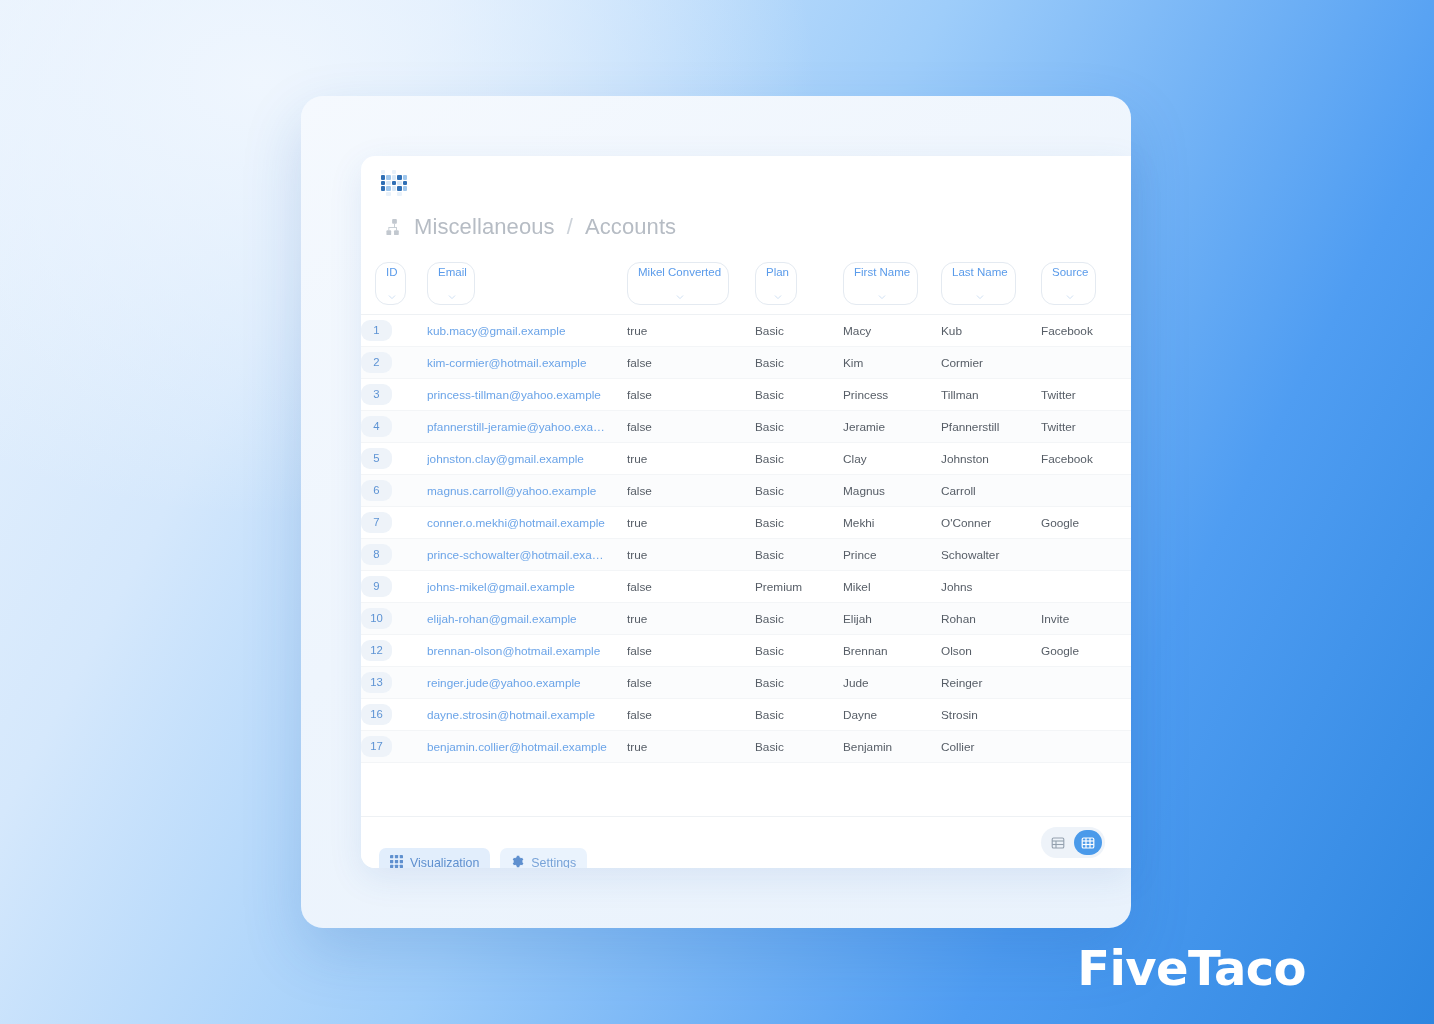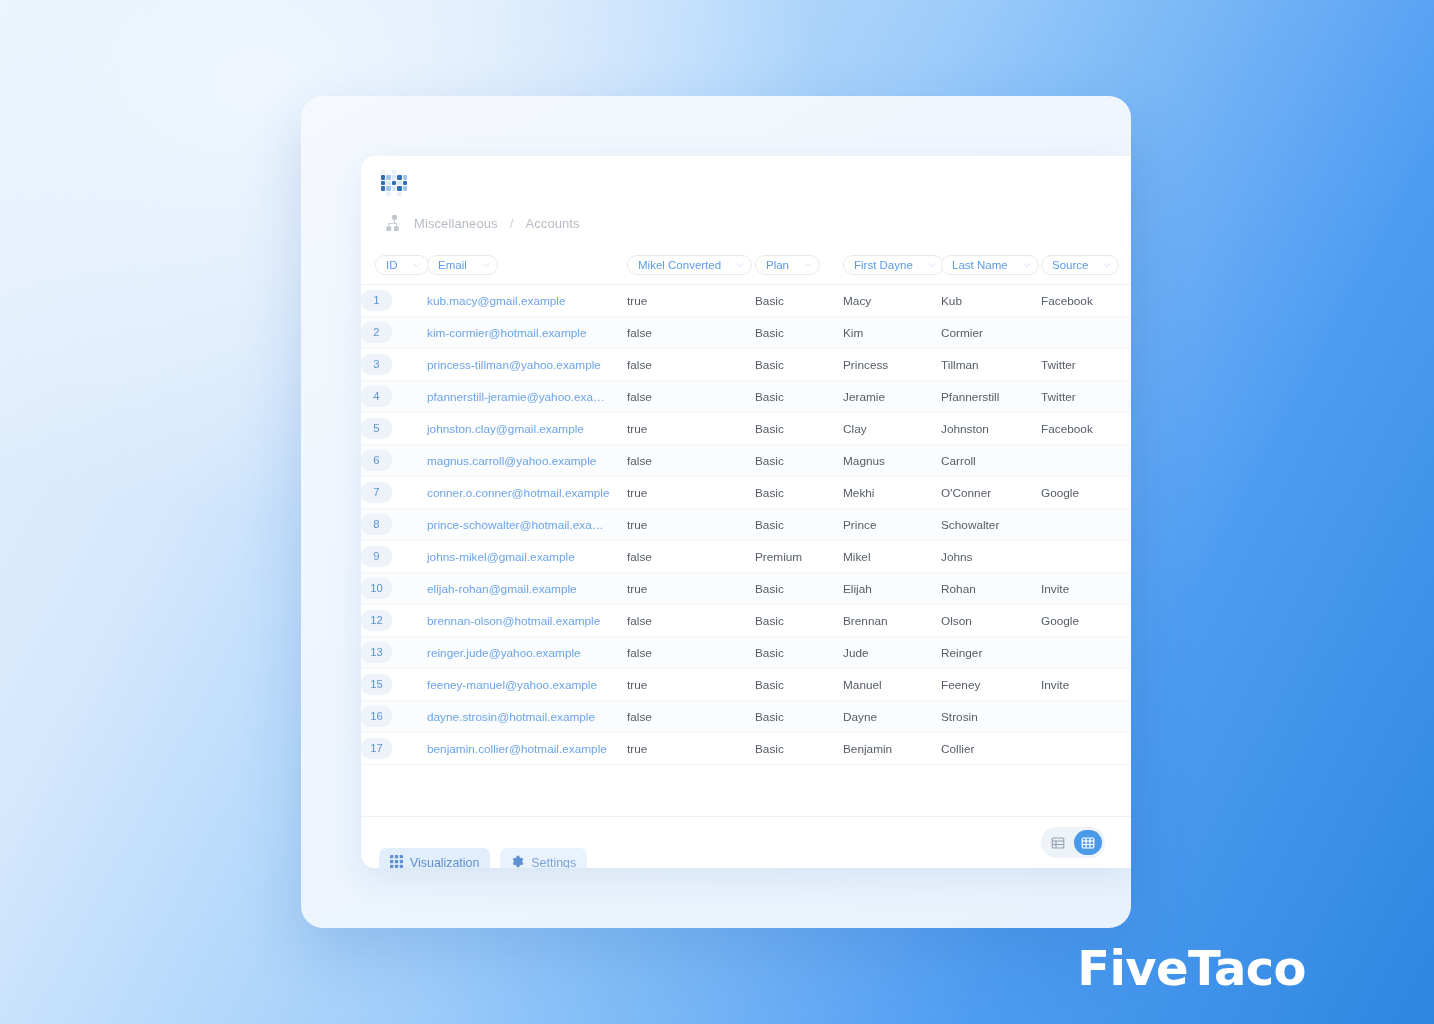--- a/index.html
+++ b/index.html
@@ -73,21 +73,21 @@
   
   .breadcrumb {
     display: flex;
     align-items: center;
     gap: 10px;
     padding: 8px 0 16px 24px;
     flex: none;
   }
   .bc-icon { width: 19px; height: 19px; flex: none; }
   .bc-text {
-    font-size: 13px;
+    font-size: 22px;
     color: #b6bcc4;
     letter-spacing: 0.1px;
     white-space: nowrap;
   }
   .bc-sep { color: #ccd2d9; margin: 0 2px; }
 
   
   .table-area {
     flex: 1 1 auto;
     overflow: hidden;
@@ -110,20 +110,21 @@
     align-items: center;
     gap: 15px;
     border: 1px solid #e4eaf1;
     border-radius: 13px;
     background: #ffffff;
     padding: 3px 7px 3px 10px;
     font-size: 11.5px;
     color: #5a9bea;
     white-space: nowrap;
     cursor: pointer;
+    flex-direction: column;
   }
   .caret {
     width: 8px; height: 8px;
     flex: none;
     opacity: .55;
   }
 
   table.grid tbody td {
     font-size: 11.8px;
     color: #565d66;
@@ -324,21 +325,21 @@
           <th>
             <span class="pill">
               <span>Plan</span>
               <svg class="caret" viewBox="0 0 10 10">
                   <path d="M1.5 3.5L5 7L8.5 3.5" stroke="#9dbfe6" stroke-width="1.1" fill="none" stroke-linecap="round"></path>
                 </svg>
             </span>
           </th>
           <th>
             <span class="pill">
-              <span>First Dayne</span>
+              <span>First Name</span>
               <svg class="caret" viewBox="0 0 10 10">
                   <path d="M1.5 3.5L5 7L8.5 3.5" stroke="#9dbfe6" stroke-width="1.1" fill="none" stroke-linecap="round"></path>
                 </svg>
             </span>
           </th>
           <th>
             <span class="pill">
               <span>Last Name</span>
               <svg class="caret" viewBox="0 0 10 10">
                   <path d="M1.5 3.5L5 7L8.5 3.5" stroke="#9dbfe6" stroke-width="1.1" fill="none" stroke-linecap="round"></path>
@@ -405,21 +406,21 @@
             <td class="c-id"><span class="id-badge">6</span></td>
             <td class="c-email"><a href="#">magnus.carroll@yahoo.example</a></td>
             <td>false</td>
             <td>Basic</td>
             <td>Magnus</td>
             <td>Carroll</td>
             <td></td>
           </tr>
           <tr>
             <td class="c-id"><span class="id-badge">7</span></td>
-            <td class="c-email"><a href="#">conner.o.conner@hotmail.example</a></td>
+            <td class="c-email"><a href="#">conner.o.mekhi@hotmail.example</a></td>
             <td>true</td>
             <td>Basic</td>
             <td>Mekhi</td>
             <td>O'Conner</td>
             <td>Google</td>
           </tr>
           <tr>
             <td class="c-id"><span class="id-badge">8</span></td>
             <td class="c-email"><a href="#">prince-schowalter@hotmail.exa…</a></td>
             <td>true</td>
@@ -456,29 +457,20 @@
             <td>Google</td>
           </tr>
           <tr>
             <td class="c-id"><span class="id-badge">13</span></td>
             <td class="c-email"><a href="#">reinger.jude@yahoo.example</a></td>
             <td>false</td>
             <td>Basic</td>
             <td>Jude</td>
             <td>Reinger</td>
             <td></td>
-          </tr>
-          <tr>
-            <td class="c-id"><span class="id-badge">15</span></td>
-            <td class="c-email"><a href="#">feeney-manuel@yahoo.example</a></td>
-            <td>true</td>
-            <td>Basic</td>
-            <td>Manuel</td>
-            <td>Feeney</td>
-            <td>Invite</td>
           </tr>
           <tr>
             <td class="c-id"><span class="id-badge">16</span></td>
             <td class="c-email"><a href="#">dayne.strosin@hotmail.example</a></td>
             <td>false</td>
             <td>Basic</td>
             <td>Dayne</td>
             <td>Strosin</td>
             <td></td>
           </tr>

